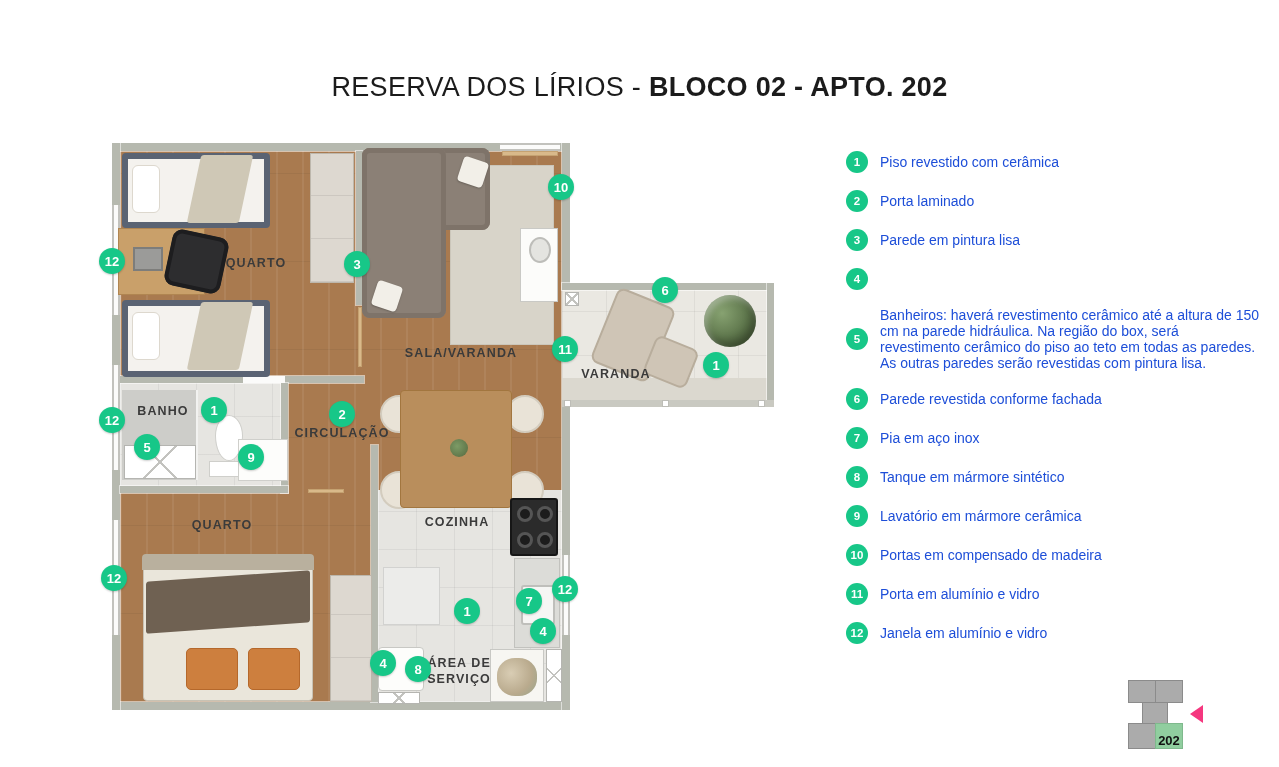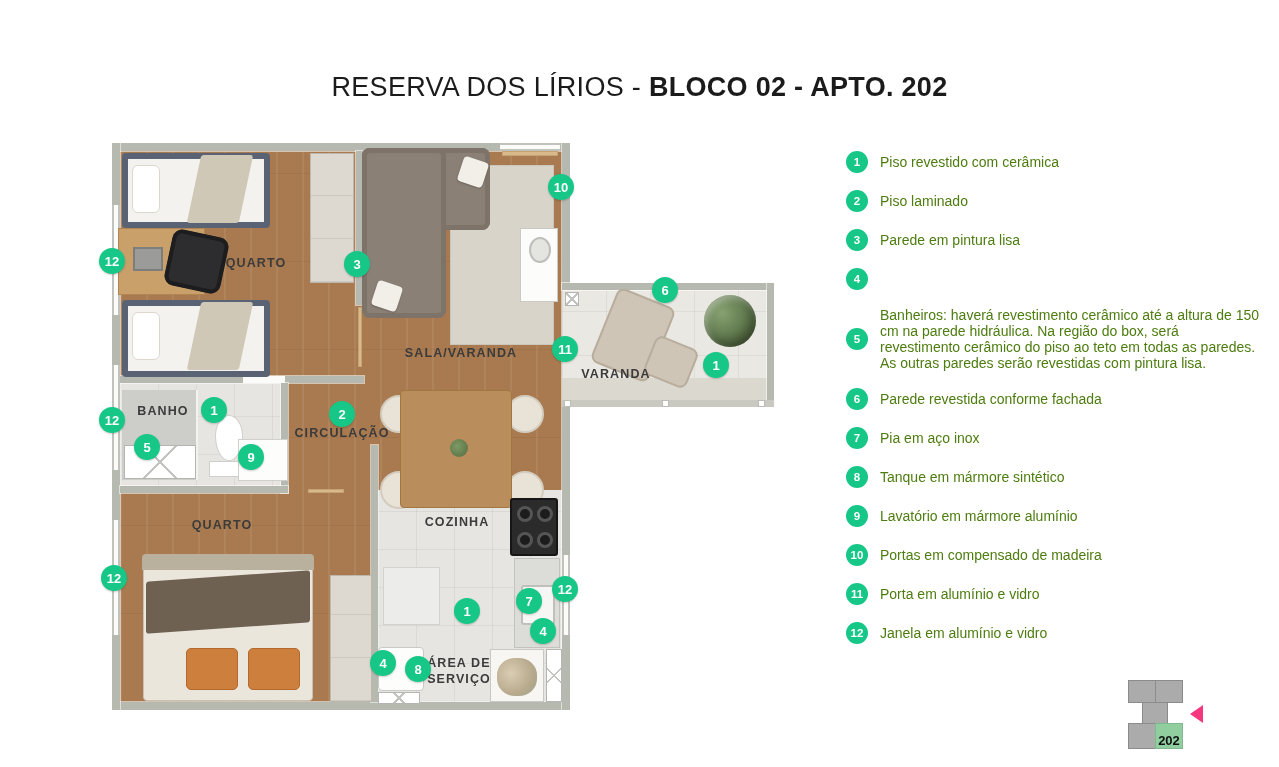--- a/index.html
+++ b/index.html
@@ -65,31 +65,31 @@
   .tank { background:#fdfdfb; border:1px solid #c8c8c4; border-radius:4px; }
   .washer { background:#f7f6f2; border:1px solid #c8c8c4; }
   .clothes { position:absolute; left:6px; top:8px; width:40px; height:38px; background:radial-gradient(circle at 35% 40%, #d9cdb4, #b9aa8d 60%, #97a48c); border-radius:45%; }
   .rail { background:#c9c9c1; }
   .post { position:absolute; width:7px; height:7px; background:#fff; border:1px solid #bdbdb7; }
   .lounge { background:#cfc5b6; border:2px solid #b8ad9c; border-radius:8px; }
   .plantv { background:radial-gradient(circle at 35% 35%, #87a271, #5c744a 55%, #465a36); border-radius:50%;
             box-shadow:inset 3px 4px 6px rgba(255,255,255,.35), inset -4px -5px 8px rgba(0,0,0,.3); }
 
   .room-label { position:absolute; transform:translate(-50%,-50%); color:#3b3b3b; font-size:12.5px;
-                font-weight:600; letter-spacing:1.1px; white-space:pre-line; text-align:left; line-height:1.25; }
+                font-weight:600; letter-spacing:1.1px; white-space:pre-line; text-align:right; line-height:1.25; }
   .marker { position:absolute; width:26px; height:26px; border-radius:50%; background:var(--green);
             color:#fff; font-size:13px; font-weight:700; display:flex; align-items:center; justify-content:center;
             box-shadow:0 1px 2px rgba(0,0,0,.2); z-index:5; }
 
   
   .legend { position:absolute; left:846px; top:151px; width:424px; display:flex; flex-direction:column; gap:17px; }
   .legend-row { display:flex; align-items:center; gap:12px; }
   .lnum { flex:0 0 22px; width:22px; height:22px; border-radius:50%; background:var(--green); color:#fff;
           font-size:11.5px; font-weight:700; display:flex; align-items:center; justify-content:center; }
-  .ltext { font-size:14px; color:#4d7c0f; line-height:16px; white-space:pre-line; }
+  .ltext { font-size:14px; color:#1d4ed8; line-height:16px; white-space:pre-line; }
 
   
   .keyplan { position:absolute; left:1128px; top:680px; width:80px; height:70px; }
   .kp { position:absolute; background:#ababab; border:1px solid #8b8b8b; }
   .kp-unit { position:absolute; background:#90ce9f; border:1px solid #7fb98d; display:flex; align-items:flex-end; justify-content:center;
              font-size:13px; font-weight:700; color:#111; }
   .kp-arrow { position:absolute; left:1190px; top:705px; width:0; height:0;
               border-top:9px solid transparent; border-bottom:9px solid transparent; border-right:13px solid var(--pink); }
 
   :root { --green:#17c788; --pink:#f5377f; }
@@ -242,21 +242,21 @@
       </div>
   </div>
 
   <div class="legend" id="legend">
       <div class="legend-row">
         <span class="lnum">1</span>
         <span class="ltext">Piso revestido com cerâmica</span>
       </div>
       <div class="legend-row">
         <span class="lnum">2</span>
-        <span class="ltext">Piso laminado</span>
+        <span class="ltext">Porta laminado</span>
       </div>
       <div class="legend-row">
         <span class="lnum">3</span>
         <span class="ltext">Parede em pintura lisa</span>
       </div>
       <div class="legend-row">
         <span class="lnum">4</span>
       </div>
       <div class="legend-row">
         <span class="lnum">5</span>
@@ -272,21 +272,21 @@
       <div class="legend-row">
         <span class="lnum">7</span>
         <span class="ltext">Pia em aço inox</span>
       </div>
       <div class="legend-row">
         <span class="lnum">8</span>
         <span class="ltext">Tanque em mármore sintético</span>
       </div>
       <div class="legend-row">
         <span class="lnum">9</span>
-        <span class="ltext">Lavatório em mármore alumínio</span>
+        <span class="ltext">Lavatório em mármore cerâmica</span>
       </div>
       <div class="legend-row">
         <span class="lnum">10</span>
         <span class="ltext">Portas em compensado de madeira</span>
       </div>
       <div class="legend-row">
         <span class="lnum">11</span>
         <span class="ltext">Porta em alumínio e vidro</span>
       </div>
       <div class="legend-row">

